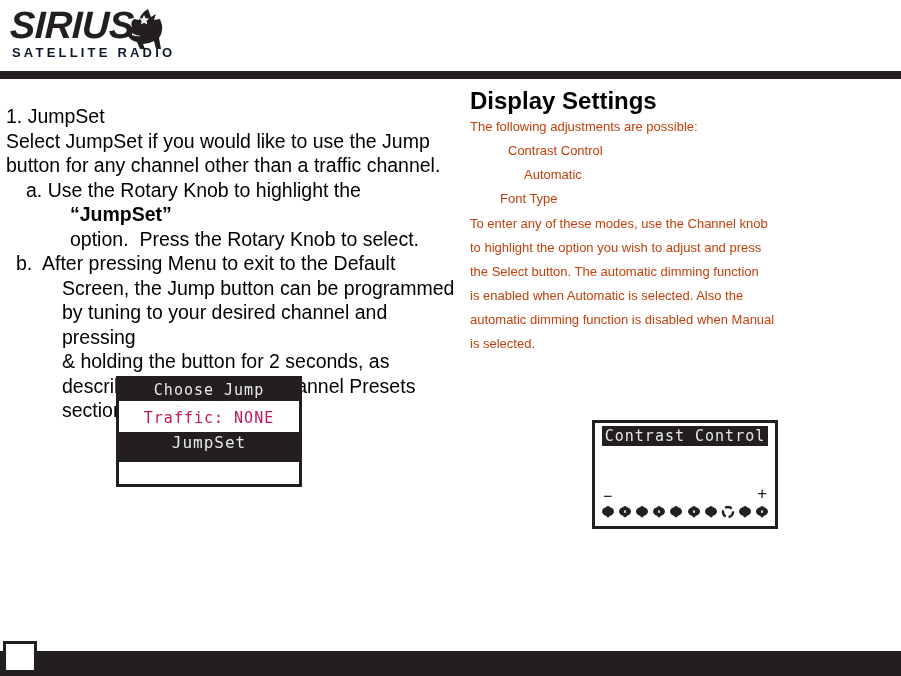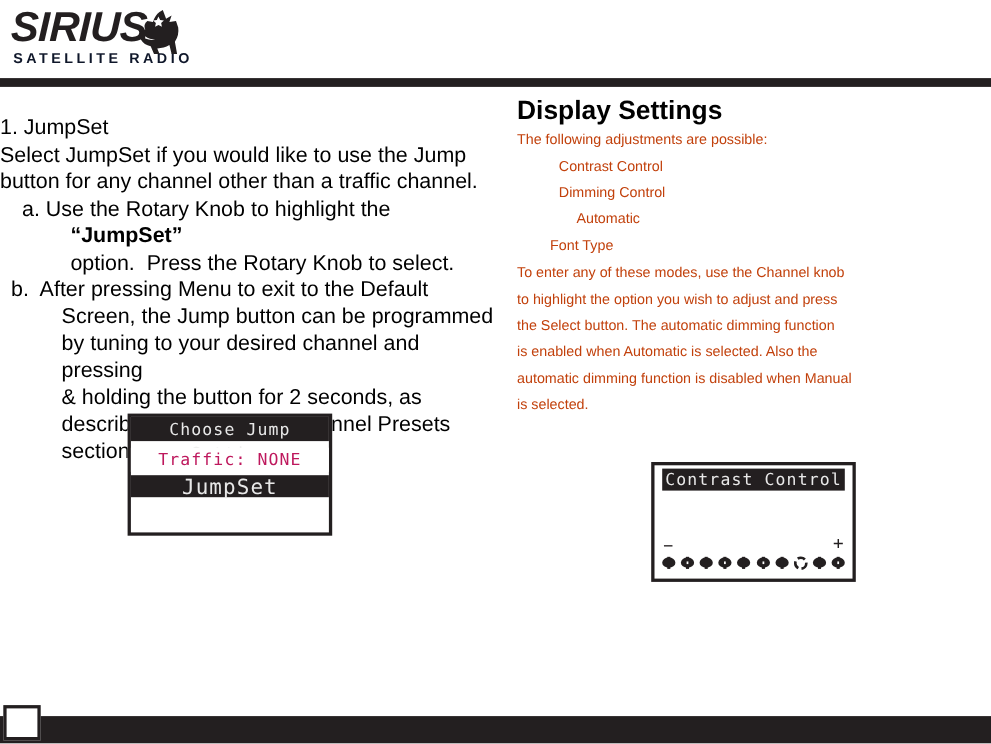--- a/index.html
+++ b/index.html
@@ -81,21 +81,21 @@
     height: 32px;
     background: #ffffff;
     border: 3px solid #231f20;
     box-sizing: border-box;
     z-index: 5;
   }
 
   
   #left-column {
     position: absolute;
-    left: 0;
+    left: 6px;
     top: 104px;
     width: 450px;
   }
   #right-column {
     position: absolute;
     left: 470px;
     top: 88px;
     width: 432px;
   }
 
@@ -177,23 +177,23 @@
     font-size: 15px;
   }
   #jump-traffic {
     top: 28px;
     height: 22px;
     line-height: 22px;
     font-size: 15px;
   }
   #jump-selected {
     top: 53px;
-    height: 20px;
+    height: 30px;
     line-height: 22px;
-    font-size: 19px;
+    font-size: 16px;
   }
 
   #contrast-title-wrap {
     position: absolute;
     top: 3px;
     left: 0;
     width: 100%;
     text-align: center;
   }
   #contrast-title {
@@ -268,21 +268,20 @@
 by tuning to your desired channel and pressing
 &amp; holding the button for 2 seconds, as
 described in the Setting Channel Presets
 section.</div>
 </div>
 
 <div id="right-column">
   <div class="section-heading">Display Settings</div>
   <div class="body-text-r">The following adjustments are possible:</div>
   <div class="body-text-r opt-1">Contrast Control</div>
-  <div class="body-text-r opt-1">Dimming Control</div>
   <div class="body-text-r opt-2">Automatic</div>
   <div class="body-text-r opt-3">Font Type</div>
   <div class="body-text-r" style="margin-top:1px">To enter any of these modes, use the Channel knob
 to highlight the option you wish to adjust and press
 the Select button. The automatic dimming function
 is enabled when Automatic is selected. Also the
 automatic dimming function is disabled when Manual
 is selected.</div>
 </div>
 

